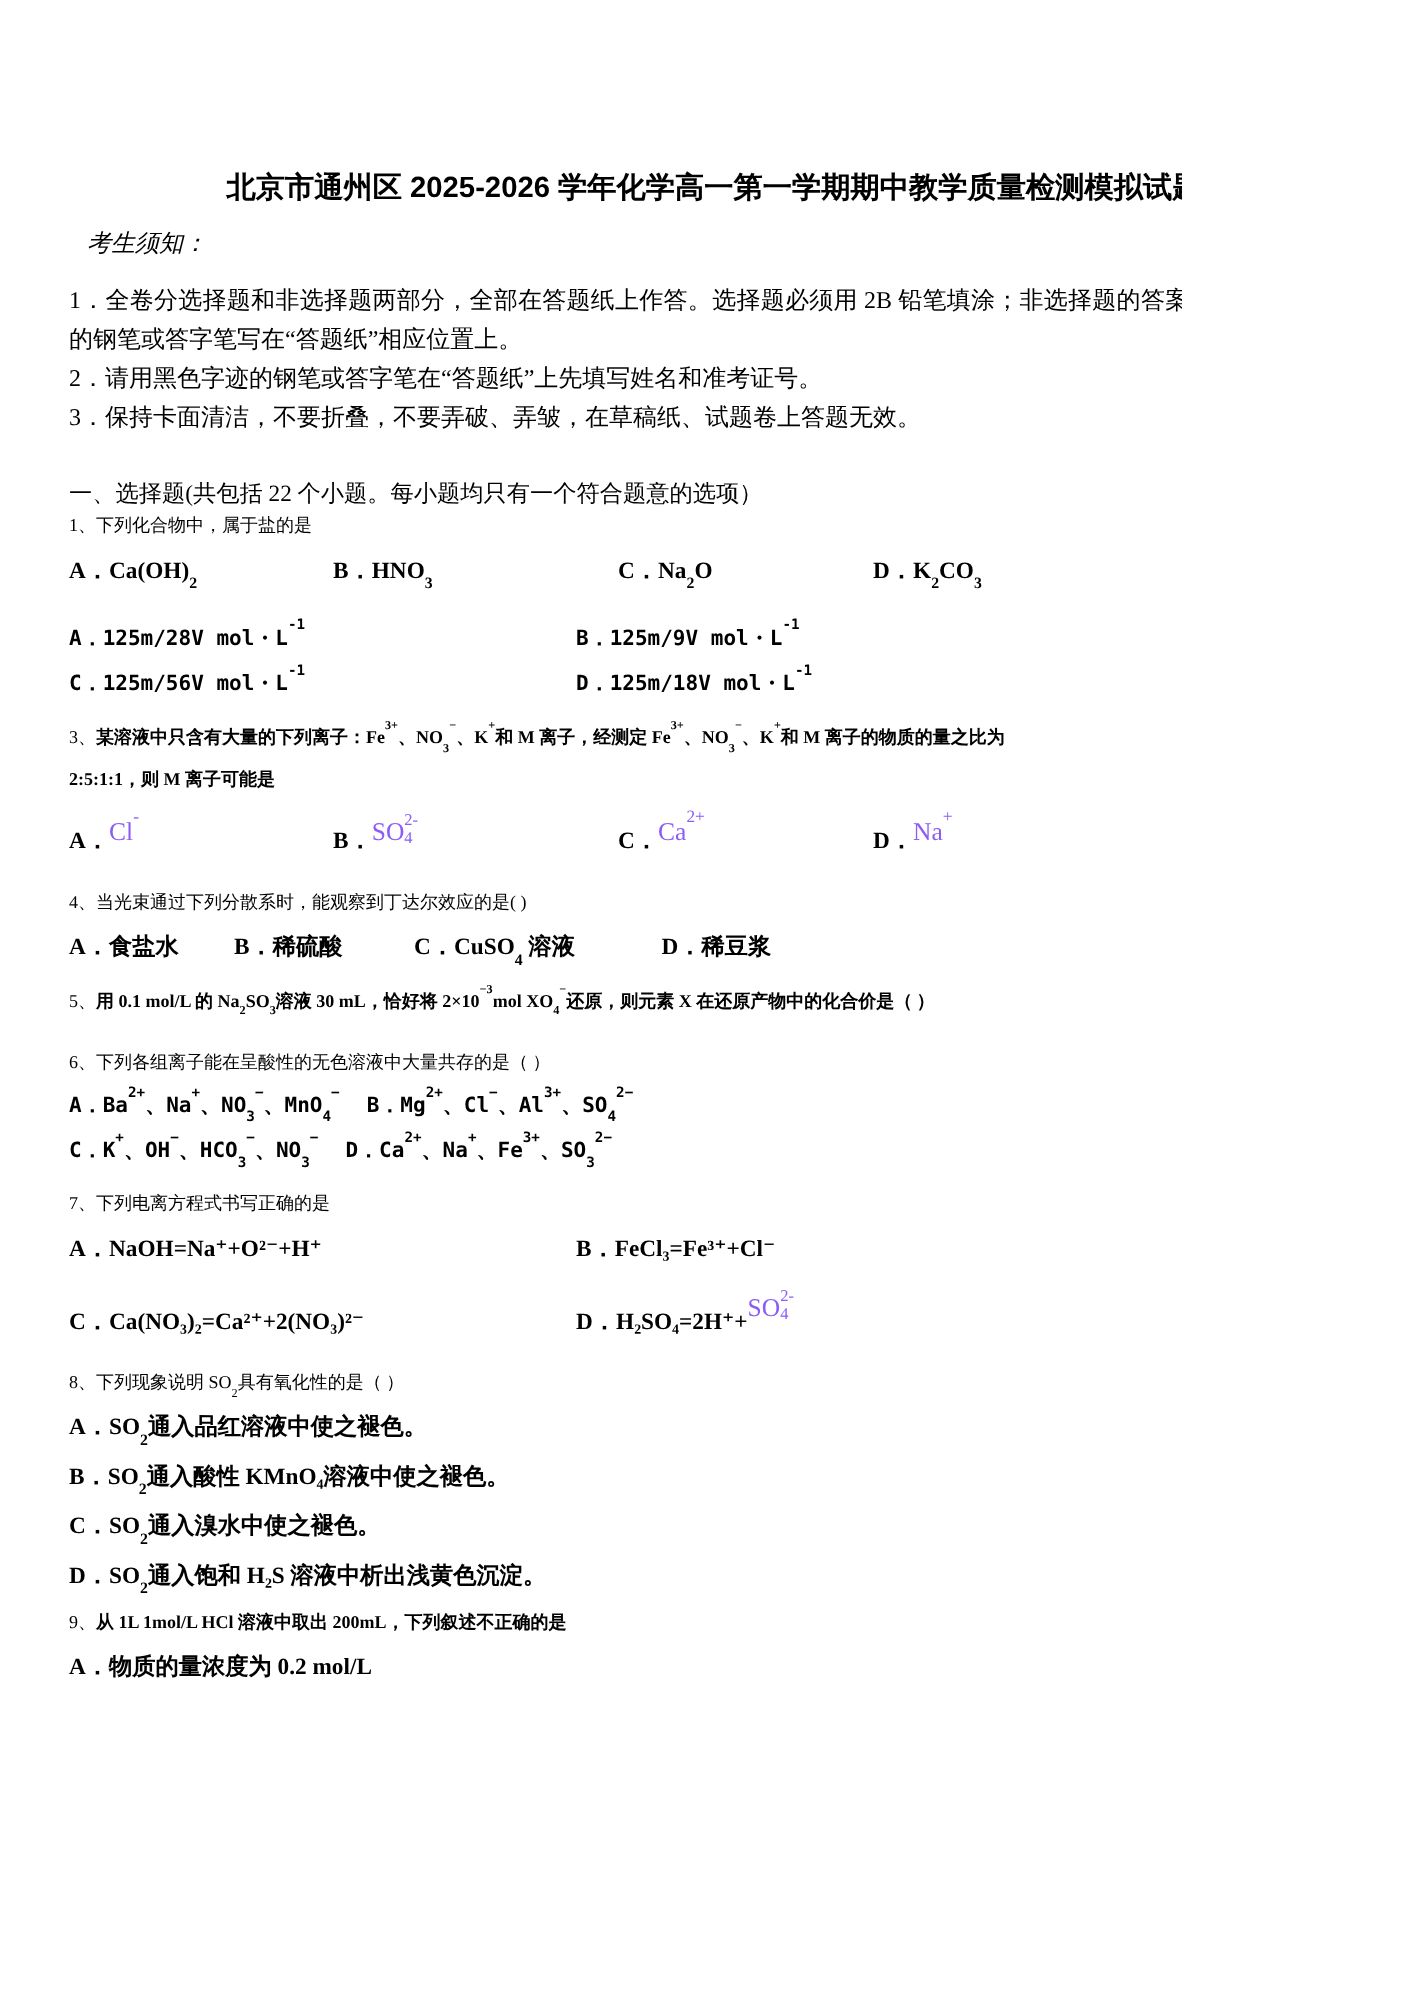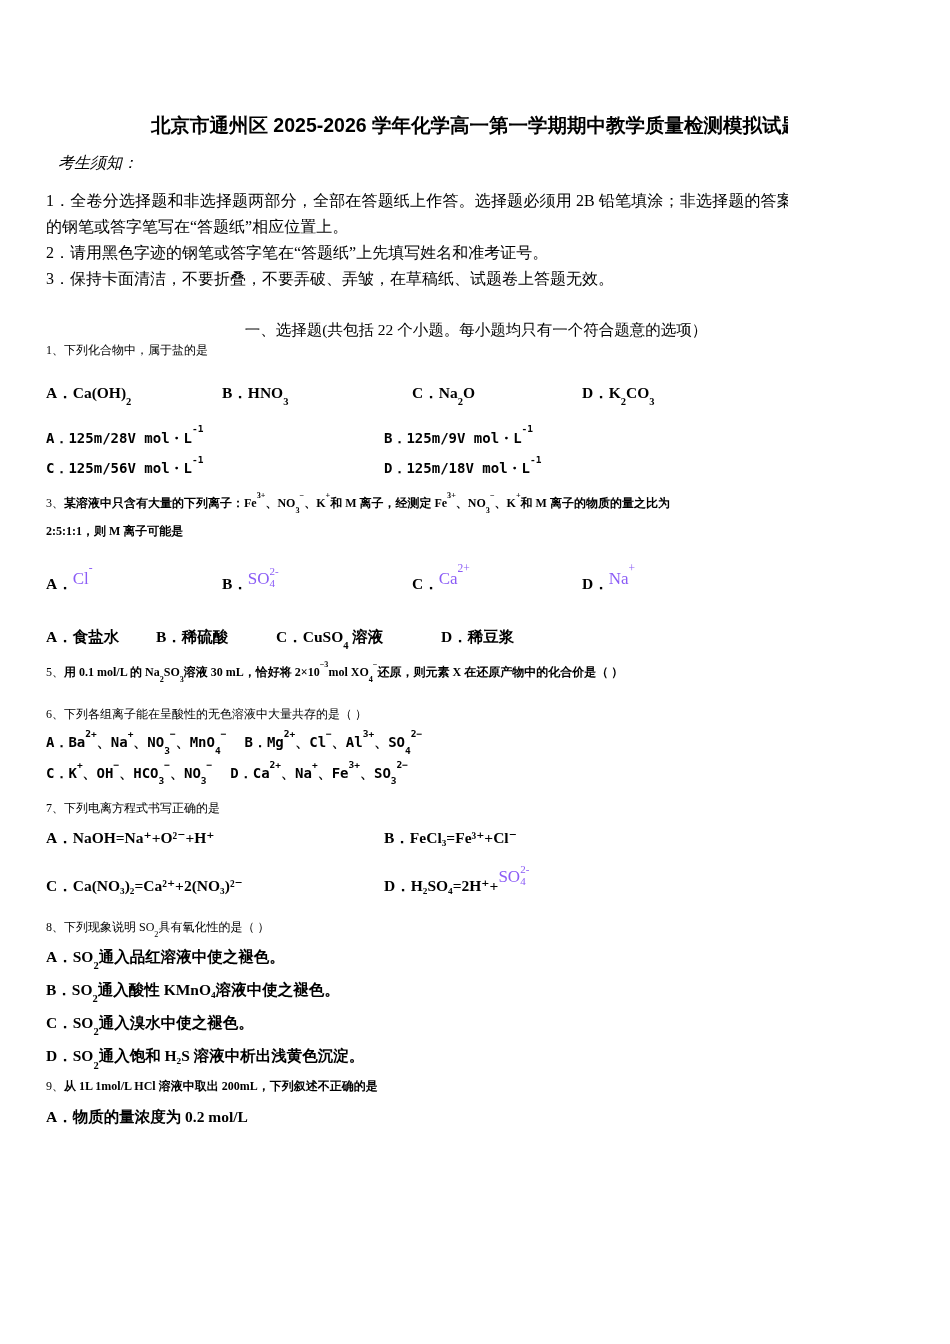--- a/index.html
+++ b/index.html
@@ -55,21 +55,20 @@
   }
 
   .gap-lg { height: 26px; }
   .gap-md { height: 14px; }
   .gap-sm { height: 9px; }
 
   .section-head {
     font-size: 15.5px;
     line-height: 1.5;
     margin: 0;
-    text-align: center;
   }
 
   .q-stem {
     font-size: 12px;
     line-height: 1.55;
     margin: 0;
     text-align: justify;
     text-justify: inter-ideograph;
   }
   .q-stem.bold-stem { font-weight: bold; }
@@ -84,21 +83,21 @@
   .opt {
     display: inline-block;
     vertical-align: baseline;
   }
   .opt .lbl {
     font-weight: bold;
   }
   .opt-row.bold { font-weight: bold; }
 
   
-  .w1 { width: 176px; margin-top: 12px; }
+  .w1 { width: 176px; }
   .w2 { width: 190px; }
   .w3 { width: 170px; }
 
   
   .h1 { width: 338px; }
 
   .mono {
     font-family: "DejaVu Sans Mono", "Liberation Mono", monospace;
     font-size: 14px;
     font-weight: bold;
@@ -184,20 +183,21 @@
     <div class="q-stem bold-stem">2:5:1:1，则 M 离子可能是</div>
 
     <div class="gap-md"></div>
 
     <div class="opt-row eq-row">
       <span class="opt w1"><span class="lbl">A．</span><span class="eq"><span>Cl</span><sup>-</sup></span></span><span class="opt w2"><span class="lbl">B．</span><span class="eq"><span>SO</span><span class="stack"><sup>2-</sup><sub>4</sub></span></span></span><span class="opt w3"><span class="lbl">C．</span><span class="eq"><span>Ca</span><sup>2+</sup></span></span><span class="opt"><span class="lbl">D．</span><span class="eq"><span>Na</span><sup>+</sup></span></span>
     </div>
 
     <div class="gap-md"></div>
 
+    <div class="q-stem"><span>4、</span><span>当光束通过下列分散系时，能观察到丁达尔效应的是(   )</span></div>
     <div class="gap-sm"></div>
     <div class="opt-row bold">
       <span class="opt" style="width:110px">A．食盐水</span><span class="opt" style="width:120px">B．稀硫酸</span><span class="opt" style="width:165px"><span>C．CuSO</span><sub>4</sub><span> 溶液</span></span><span class="opt">D．稀豆浆</span>
     </div>
 
     <div class="gap-md"></div>
 
     <div class="q-stem bold-stem"><span style="font-weight:normal">5、</span><span>用 0.1 mol/L 的 Na</span><sub>2</sub><span>SO</span><sub>3</sub><span>溶液 30 mL，恰好将 2×10</span><sup>−3</sup><span>mol XO</span><sub>4</sub><sup>−</sup><span>还原，则元素 X 在还原产物中的化合价是（   ）</span></div>
     <div class="gap-sm"></div>
 

